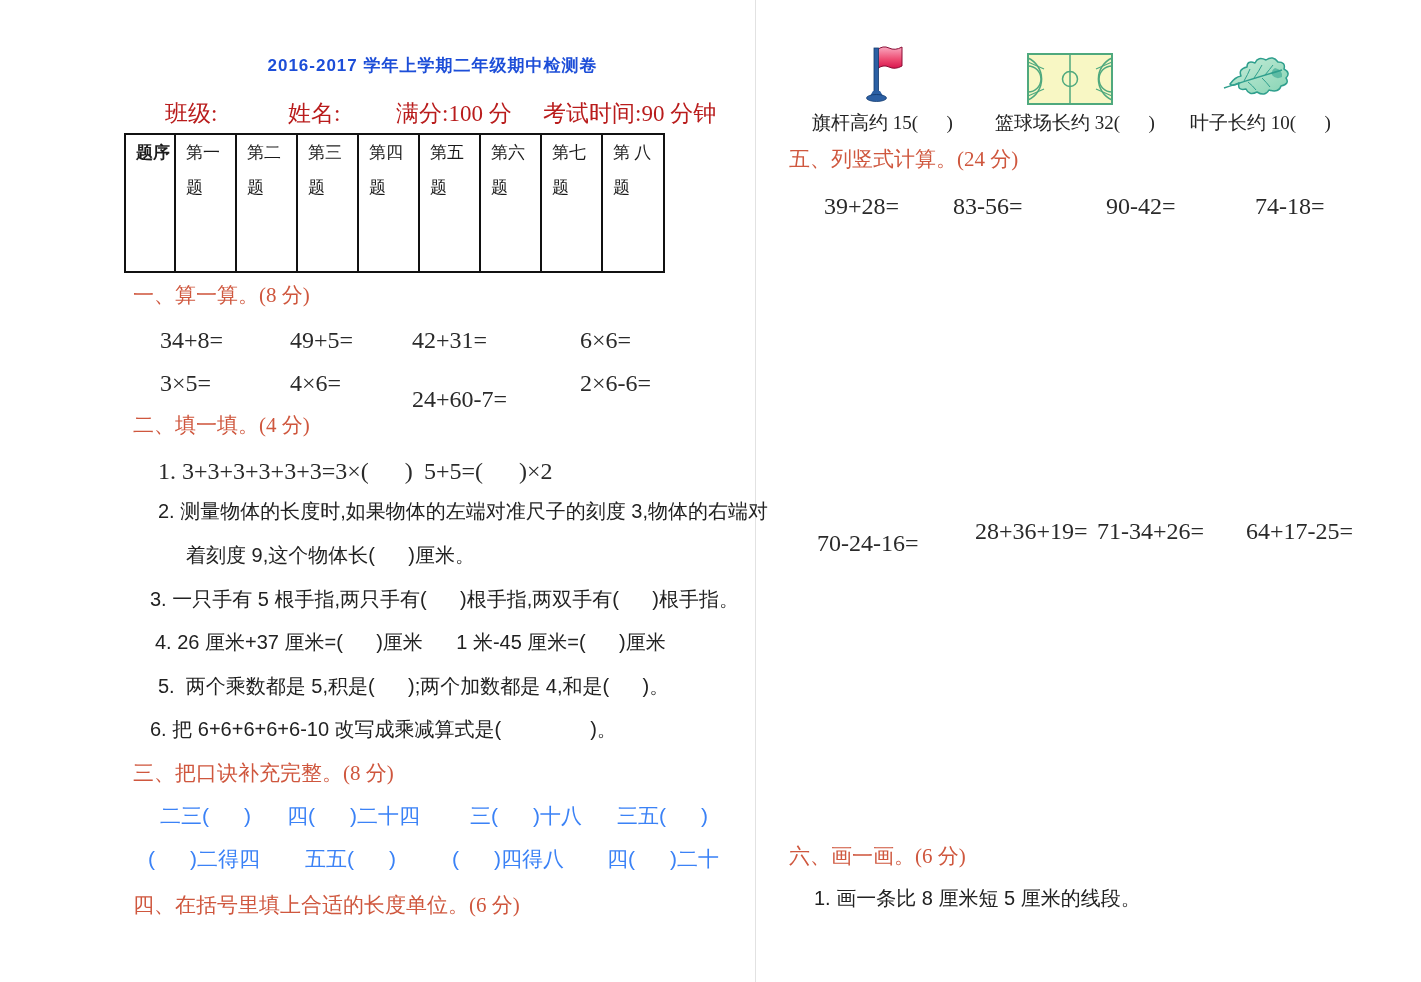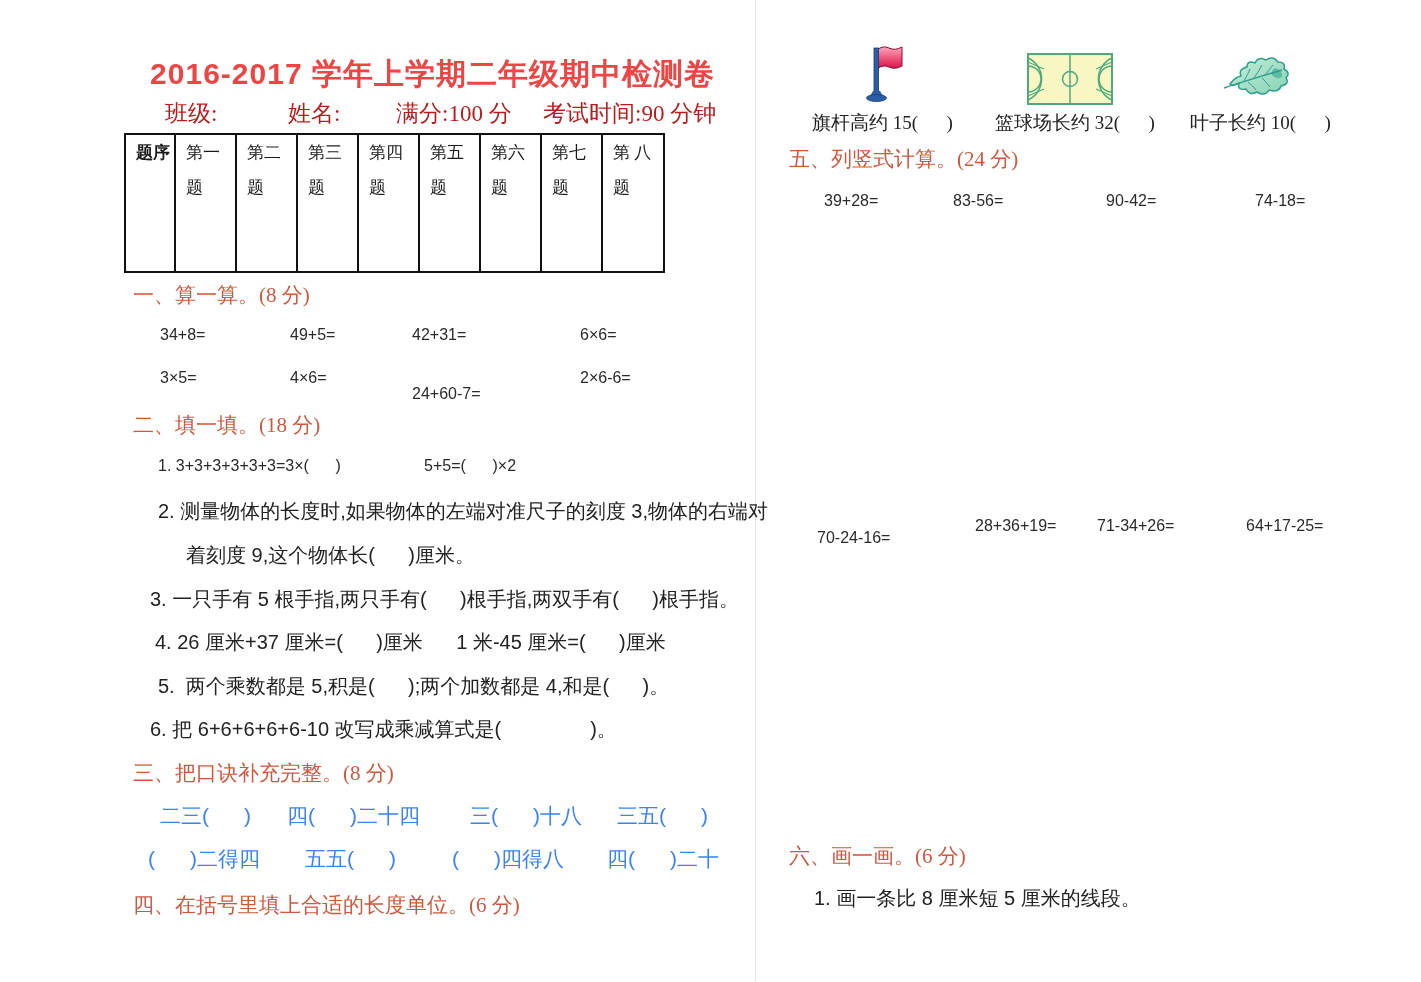--- a/index.html
+++ b/index.html
@@ -1,25 +1,25 @@
 <!DOCTYPE html>
 <html><head>
 <meta charset="utf-8">
 <style>
   html,body{margin:0;padding:0;}
   body{
     width:1421px;height:982px;position:relative;background:#ffffff;
     font-family:"Liberation Serif",serif;color:#1a1a1a;overflow:hidden;
   }
   .line{position:absolute;white-space:pre;line-height:1.25;}
-  .title{font-size:30px;font-weight:bold;letter-spacing:1px;text-align:center;
-         font-family:"Liberation Sans",sans-serif;color:#ef4444;}
+  .title{font-size:17px;font-weight:bold;letter-spacing:1px;text-align:center;
+         font-family:"Liberation Sans",sans-serif;color:#1d4ed8;}
   .info{font-size:23px;color:#b91c1c;text-align:right;}
   .heading{font-size:21px;color:#cf573e;font-family:"Liberation Serif",serif;}
-  .eq{font-size:16px;color:#2a2a2a;font-family:Liberation Sans, sans-serif;}
+  .eq{font-size:24px;color:#2a2a2a;font-family:Liberation Serif, serif;}
   .item{font-size:20px;color:#222;font-family:"Liberation Sans",sans-serif;}
   .kouju{font-size:21px;color:#3b82f6;font-family:"Liberation Sans",sans-serif;}
   .caption{font-size:19px;color:#222;font-family:"Liberation Serif",serif;}
   table.score{
     position:absolute;left:124px;top:133px;width:500px;height:140px;
     border-collapse:collapse;table-layout:fixed;border-radius:9px;
   }
   table.score td{
     border:2px solid #111;vertical-align:top;padding:6px 4px 0 10px;
     font-size:17px;overflow:hidden;
@@ -74,21 +74,21 @@
 <div class="line heading" style="left:133px;top:282px;"><span>一、算一算。</span><span>(8 分)</span></div>
 <span class="line eq" style="left:160px;top:325px;">34+8=</span>
 <span class="line eq" style="left:290px;top:325px;">49+5=</span>
 <span class="line eq" style="left:412px;top:325px;">42+31=</span>
 <span class="line eq" style="left:580px;top:325px;">6×6=</span>
 <span class="line eq" style="left:160px;top:368px;">3×5=</span>
 <span class="line eq" style="left:290px;top:368px;">4×6=</span>
 <span class="line eq" style="left:412px;top:368px;margin-top:16px;">24+60-7=</span>
 <span class="line eq" style="left:580px;top:368px;">2×6-6=</span>
 
-<div class="line heading" style="left:133px;top:412px;"><span>二、填一填。</span><span>(18 分)</span></div>
+<div class="line heading" style="left:133px;top:412px;"><span>二、填一填。</span><span>(4 分)</span></div>
 <span class="line eq" style="left:158px;top:456px;">1. 3+3+3+3+3+3=3×(      )</span>
 <span class="line eq" style="left:424px;top:456px;">5+5=(      )×2</span>
 <span class="line item" style="left:158px;top:499px;">2. 测量物体的长度时,如果物体的左端对准尺子的刻度 3,物体的右端对</span>
 <span class="line item" style="left:186px;top:543px;">着刻度 9,这个物体长(      )厘米。</span>
 <span class="line item" style="left:150px;top:587px;">3. 一只手有 5 根手指,两只手有(      )根手指,两双手有(      )根手指。</span>
 <span class="line item" style="left:155px;top:630px;">4. 26 厘米+37 厘米=(      )厘米      1 米-45 厘米=(      )厘米</span>
 <span class="line item" style="left:158px;top:674px;">5.  两个乘数都是 5,积是(      );两个加数都是 4,和是(      )。</span>
 <span class="line item" style="left:150px;top:717px;">6. 把 6+6+6+6+6-10 改写成乘减算式是(                )。</span>
 
 <div class="line heading" style="left:133px;top:760px;"><span>三、把口诀补充完整。</span><span>(8 分)</span></div>

